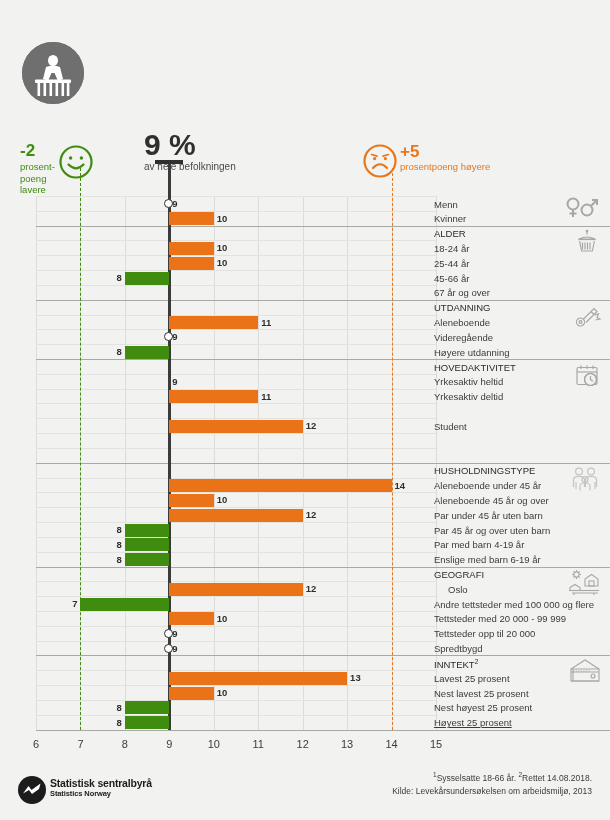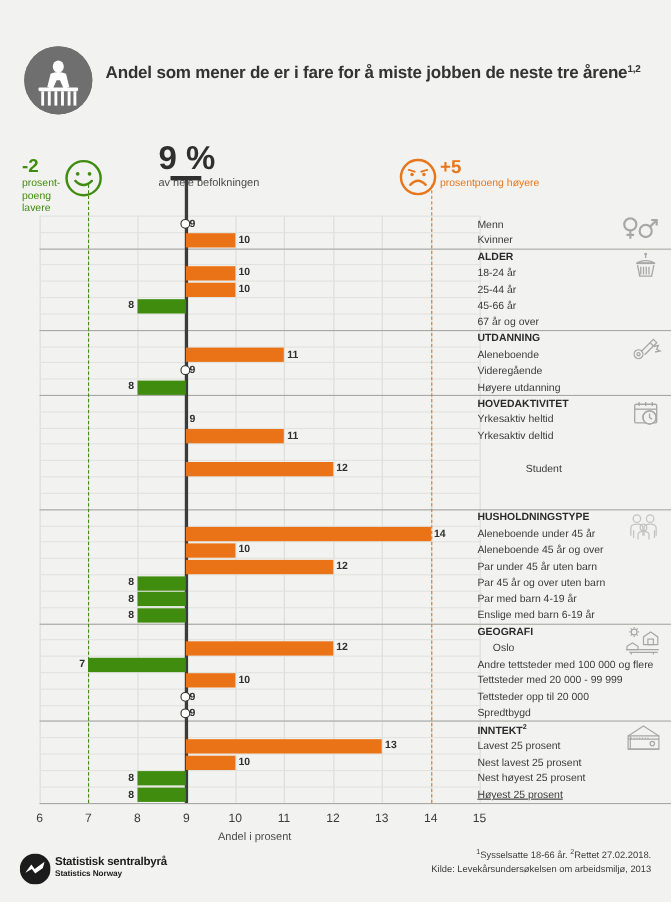--- a/index.html
+++ b/index.html
@@ -60,21 +60,21 @@
   .refline-main{position:absolute;width:3px;background:#3b3b3b;}
   .refline-green{position:absolute;width:0;border-left:1.5px dashed #3f8c0e;}
   .refline-orange{position:absolute;width:0;border-left:1.5px dashed #e8761a;}
 
   .tick{position:absolute;font-size:11px;color:#3b3b3b;text-align:center;width:30px;}
   .axis-title{position:absolute;font-size:10px;color:#4a4a4a;text-align:center;width:200px;}
 
   
   .labels{position:absolute;left:430px;top:196px;width:180px;}
   .lbl{position:absolute;left:4px;font-size:9.5px;color:#3b3b3b;white-space:nowrap;}
-  .lbl.hdr{font-weight:bold;color:#2b2b2b;}
+  .lbl.hdr{font-weight:normal;color:#2b2b2b;}
   .cat-icon{position:absolute;right:4px;opacity:.85;}
 
   
   .footer{position:absolute;left:0;top:770px;width:610px;}
   .ssb-logo{position:absolute;left:18px;top:6px;}
   .ssb-name{position:absolute;left:50px;top:7px;font-size:10.5px;font-weight:bold;color:#1c1c1c;letter-spacing:-0.2px;}
   .ssb-sub{position:absolute;left:50px;top:19px;font-size:7.5px;font-weight:bold;color:#1c1c1c;letter-spacing:-0.1px;}
   .notes{position:absolute;right:18px;top:0px;text-align:right;font-size:8.5px;color:#3b3b3b;line-height:1.5;}
   .notes sup{font-size:6.5px;vertical-align:super;}
 </style>
@@ -93,21 +93,20 @@
           <rect x="13" y="37.5" width="36" height="3.4" rx="1"></rect>
           <rect x="15.5" y="41" width="2.6" height="13"></rect>
           <rect x="21.5" y="41" width="2.6" height="13"></rect>
           <rect x="27.5" y="41" width="2.6" height="13"></rect>
           <rect x="33.5" y="41" width="2.6" height="13"></rect>
           <rect x="39.5" y="41" width="2.6" height="13"></rect>
           <rect x="44.8" y="41" width="2.6" height="13"></rect>
         </g>
       </svg>
     </div>
-    <div class="title-text"><span>Andel som mener de er i fare for å miste jobben de neste tre årene</span><sup>1,2</sup></div>
   </div>
 
   <div class="callout-green">
     <div class="cg-num">-2</div>
     <div class="cg-sub">
       <span>prosent-</span><br>
       <span>poeng</span><br>
       <span>lavere</span>
     </div>
   </div>
@@ -252,39 +251,38 @@
       <div class="tick" style="left: 21px; top: 737.52px;">6</div>
       <div class="tick" style="left: 65.4444px; top: 737.52px;">7</div>
       <div class="tick" style="left: 109.889px; top: 737.52px;">8</div>
       <div class="tick" style="left: 154.333px; top: 737.52px;">9</div>
       <div class="tick" style="left: 198.778px; top: 737.52px;">10</div>
       <div class="tick" style="left: 243.222px; top: 737.52px;">11</div>
       <div class="tick" style="left: 287.667px; top: 737.52px;">12</div>
       <div class="tick" style="left: 332.111px; top: 737.52px;">13</div>
       <div class="tick" style="left: 376.556px; top: 737.52px;">14</div>
       <div class="tick" style="left: 421px; top: 737.52px;">15</div>
-      <div class="axis-title" style="left: 131.556px; top: 755.52px;">Andel i prosent</div>
     </div>
 
   <div class="labels" id="labels">
       <div class="lbl" style="top: 2.5px;">Menn</div>
       <div class="lbl" style="top: 17.32px;">Kvinner</div>
       <div class="lbl hdr" style="top: 32.14px;">ALDER</div>
       <div class="lbl" style="top: 46.96px;">18-24 år</div>
       <div class="lbl" style="top: 61.78px;">25-44 år</div>
       <div class="lbl" style="top: 76.6px;">45-66 år</div>
       <div class="lbl" style="top: 91.42px;">67 år og over</div>
       <div class="lbl hdr" style="top: 106.24px;">UTDANNING</div>
       <div class="lbl" style="top: 121.06px;">Aleneboende</div>
       <div class="lbl" style="top: 135.88px;">Videregående</div>
       <div class="lbl" style="top: 150.7px;">Høyere utdanning</div>
       <div class="lbl hdr" style="top: 165.52px;">HOVEDAKTIVITET</div>
       <div class="lbl" style="top: 180.34px;">Yrkesaktiv heltid</div>
       <div class="lbl" style="top: 195.16px;">Yrkesaktiv deltid</div>
-      <div class="lbl" style="top: 224.8px; margin-left: 44px;">Student</div>
+      <div class="lbl" style="top: 224.8px;">Student</div>
       <div class="lbl hdr" style="top: 269.26px;">HUSHOLDNINGSTYPE</div>
       <div class="lbl" style="top: 284.08px;">Aleneboende under 45 år</div>
       <div class="lbl" style="top: 298.9px;">Aleneboende 45 år og over</div>
       <div class="lbl" style="top: 313.72px;">Par under 45 år uten barn</div>
       <div class="lbl" style="top: 328.54px;">Par 45 år og over uten barn</div>
       <div class="lbl" style="top: 343.36px;">Par med barn 4-19 år</div>
       <div class="lbl" style="top: 358.18px;">Enslige med barn 6-19 år</div>
       <div class="lbl hdr" style="top: 373px;">GEOGRAFI</div>
       <div class="lbl" style="top: 387.82px; margin-left: 14px;">Oslo</div>
       <div class="lbl" style="top: 402.64px;">Andre tettsteder med 100 000 og flere</div>
@@ -355,18 +353,18 @@
   <div class="footer">
     <div class="ssb-logo">
       <svg width="28" height="28" viewBox="0 0 28 28">
         <circle cx="14" cy="14" r="14" fill="#1c1c1c"></circle>
         <path d="M5 17.5 L10.5 10 L13.5 14 L22.5 7.5 L21 13 L14 18 L11 14 Z" fill="#ffffff"></path>
       </svg>
     </div>
     <div class="ssb-name">Statistisk sentralbyrå</div>
     <div class="ssb-sub">Statistics Norway</div>
     <div class="notes">
-      <div><sup>1</sup><span>Sysselsatte 18-66 år.</span> <sup>2</sup><span>Rettet 27.02.2018.</span></div>
+      <div><sup>1</sup><span>Sysselsatte 18-66 år.</span> <sup>2</sup><span>Rettet 14.08.2018.</span></div>
       <div>Kilde: Levekårsundersøkelsen om arbeidsmiljø, 2013</div>
     </div>
   </div>
 
 </div>
 
 </body></html>

